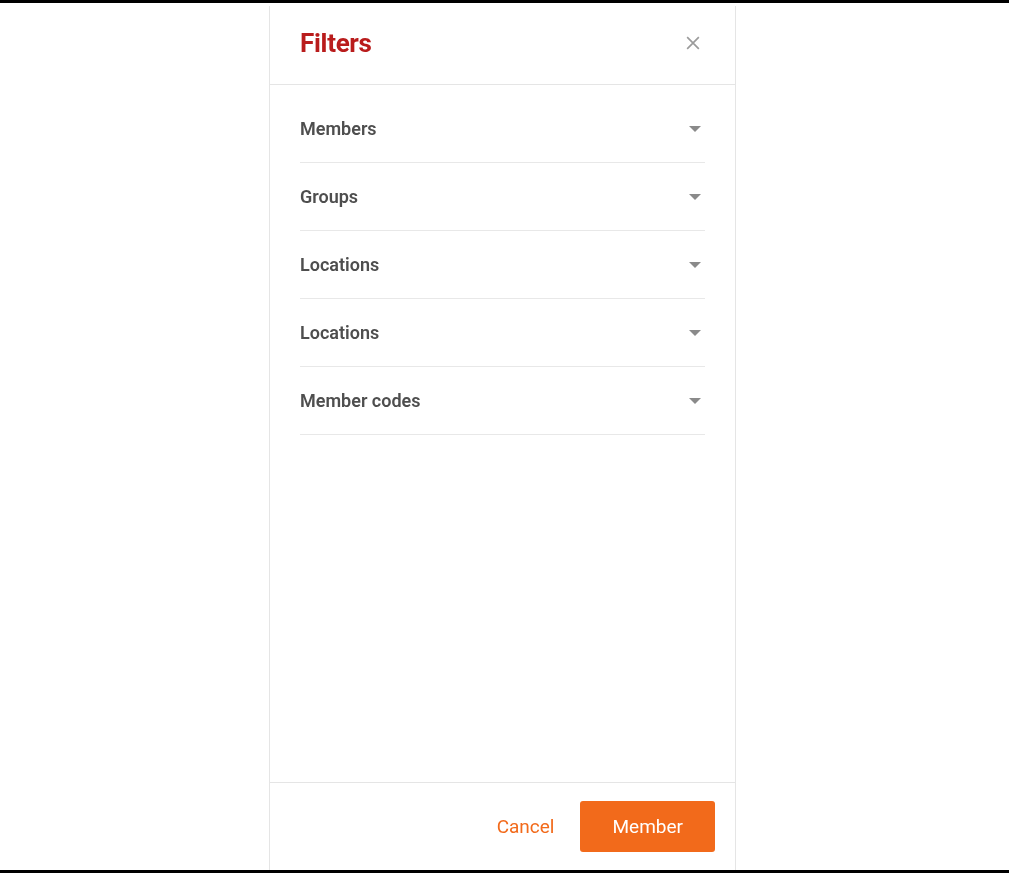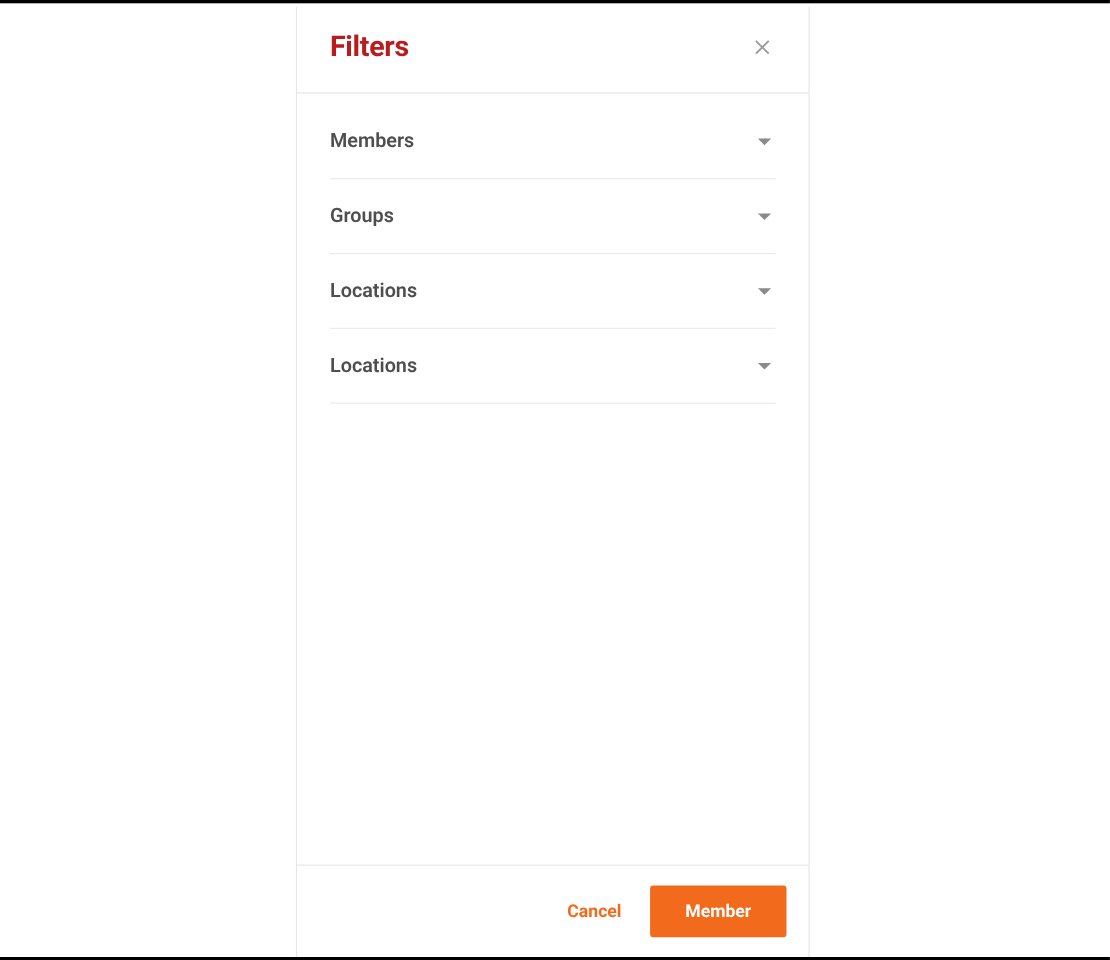--- a/index.html
+++ b/index.html
@@ -84,22 +84,22 @@
     }
     .panel-footer {
       display: flex;
       justify-content: flex-end;
       align-items: center;
       padding: 18px 20px 18px 20px;
       border-top: 1px solid #e5e5e5;
       gap: 22px;
     }
     .btn {
-      font-size: 16px;
-      font-weight: 700;
+      font-size: 19px;
+      font-weight: 400;
       border: none;
       cursor: pointer;
       font-family: inherit;
     }
     .btn-cancel {
       background: transparent;
       color: #f26a1b;
       padding: 12px 4px;
     }
     .btn-apply {
@@ -132,19 +132,23 @@
       <span class="caret-down"></span>
     </div>
     <div class="filter-row">
       <span class="filter-label">Locations</span>
       <span class="caret-down"></span>
     </div>
     <div class="filter-row">
       <span class="filter-label">Locations</span>
       <span class="caret-down"></span>
     </div>
+    <div class="filter-row">
+      <span class="filter-label">Member codes</span>
+      <span class="caret-down"></span>
+    </div>
   </div>
 
   <div class="panel-footer">
     <button class="btn btn-cancel">Cancel</button>
     <button class="btn btn-apply">Member</button>
   </div>
 </div>
 
 </body></html>

